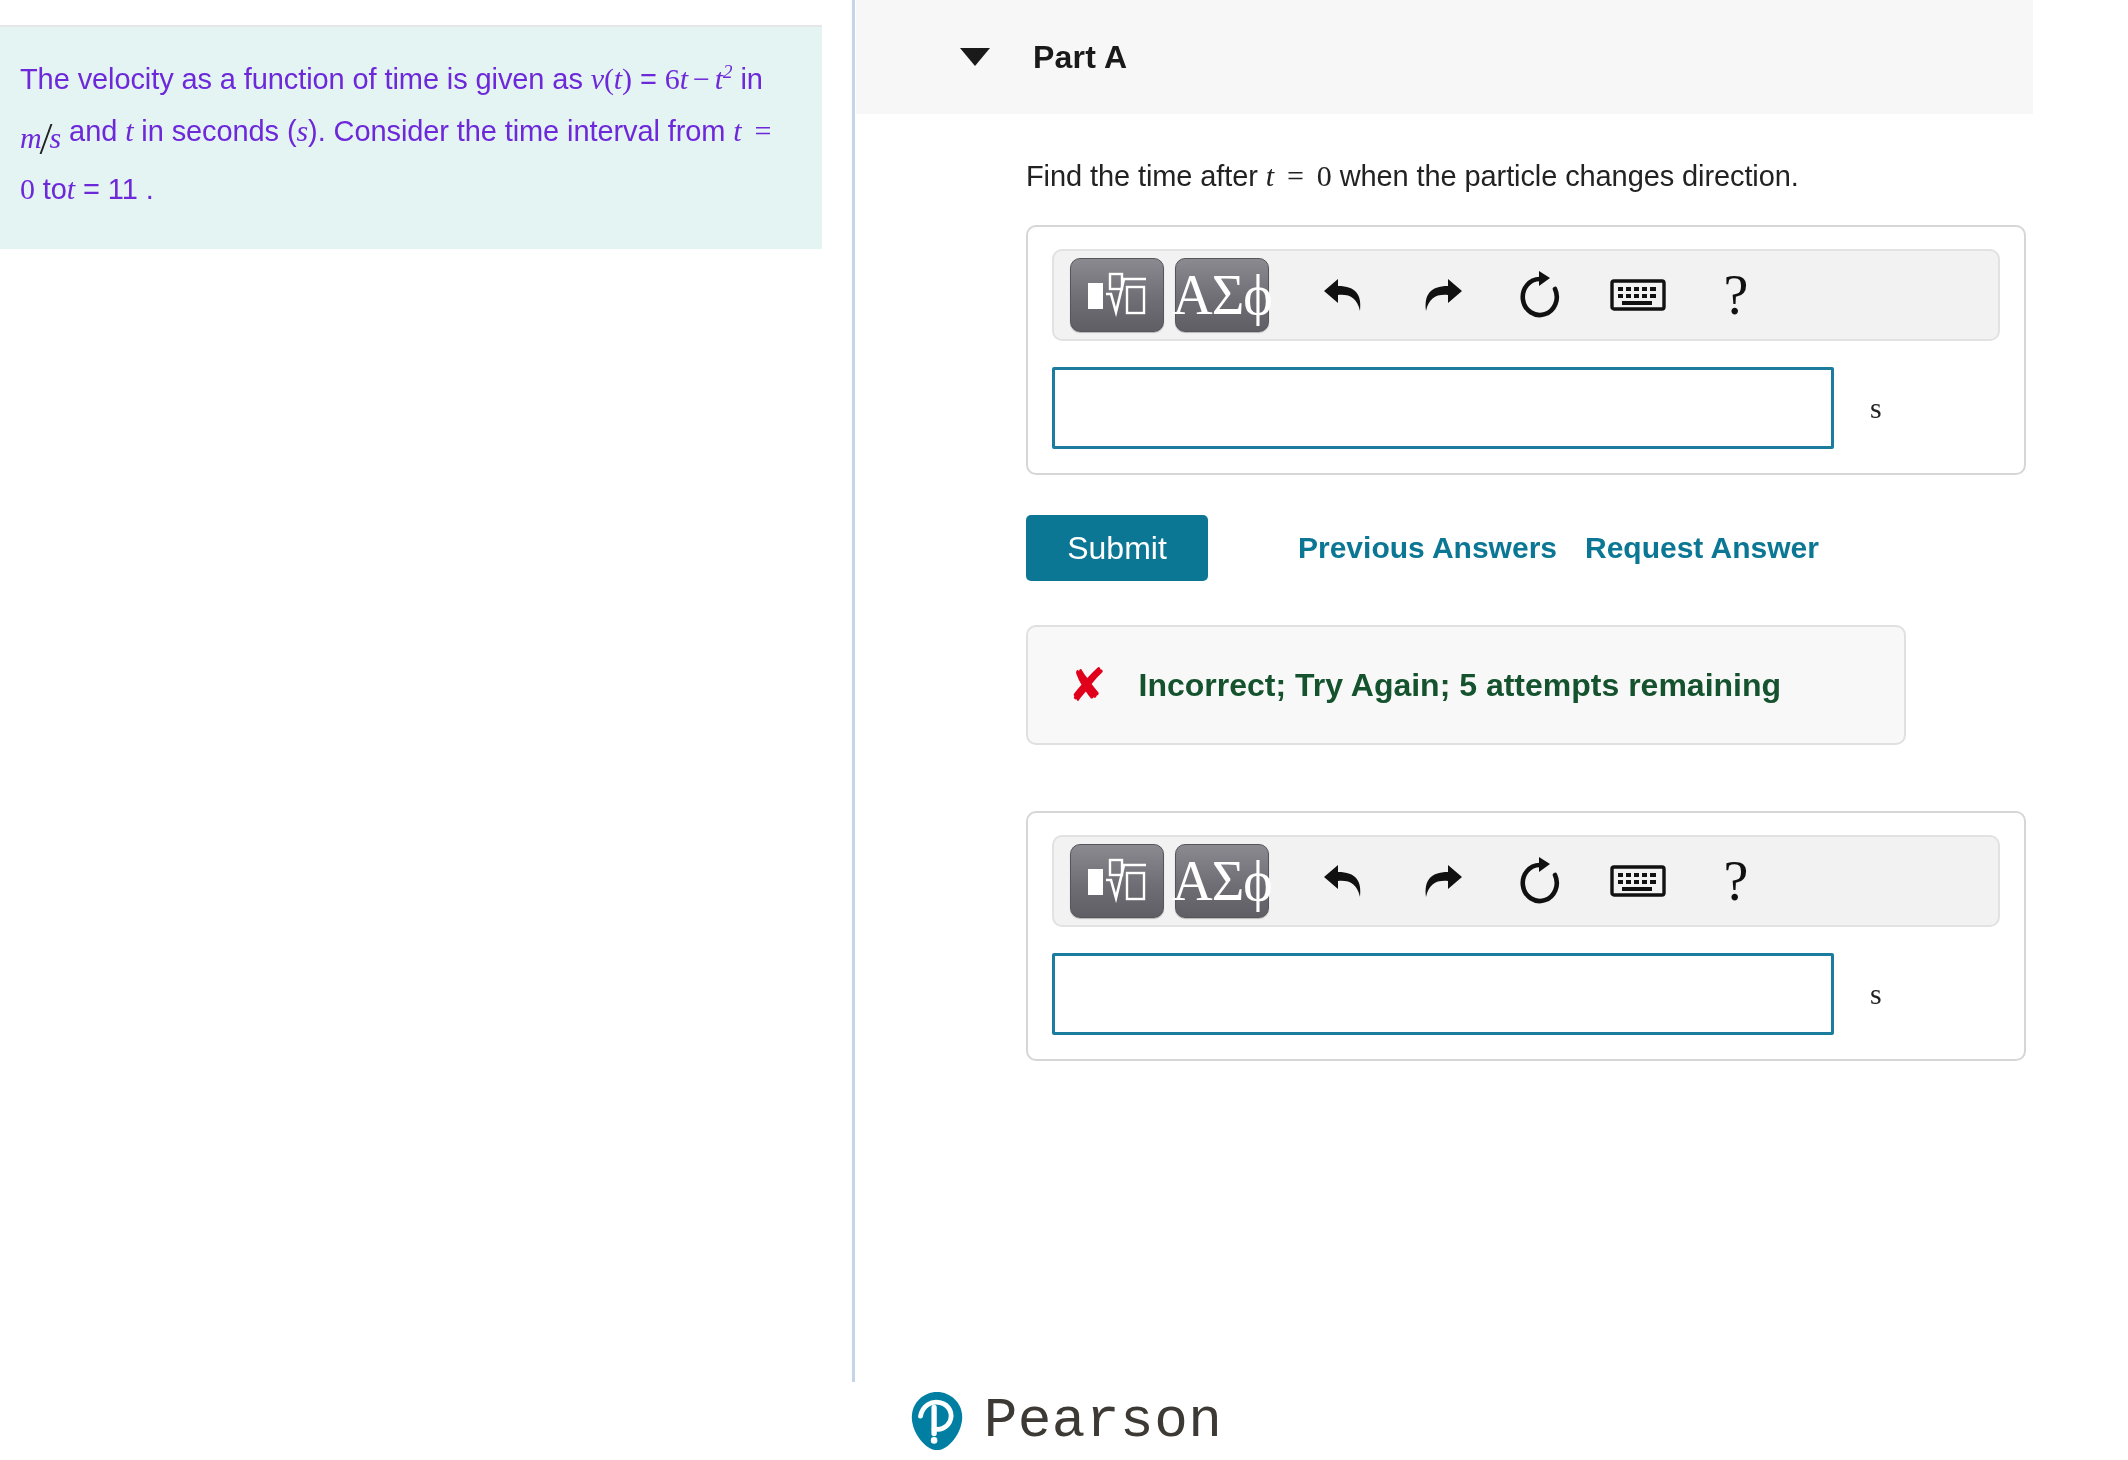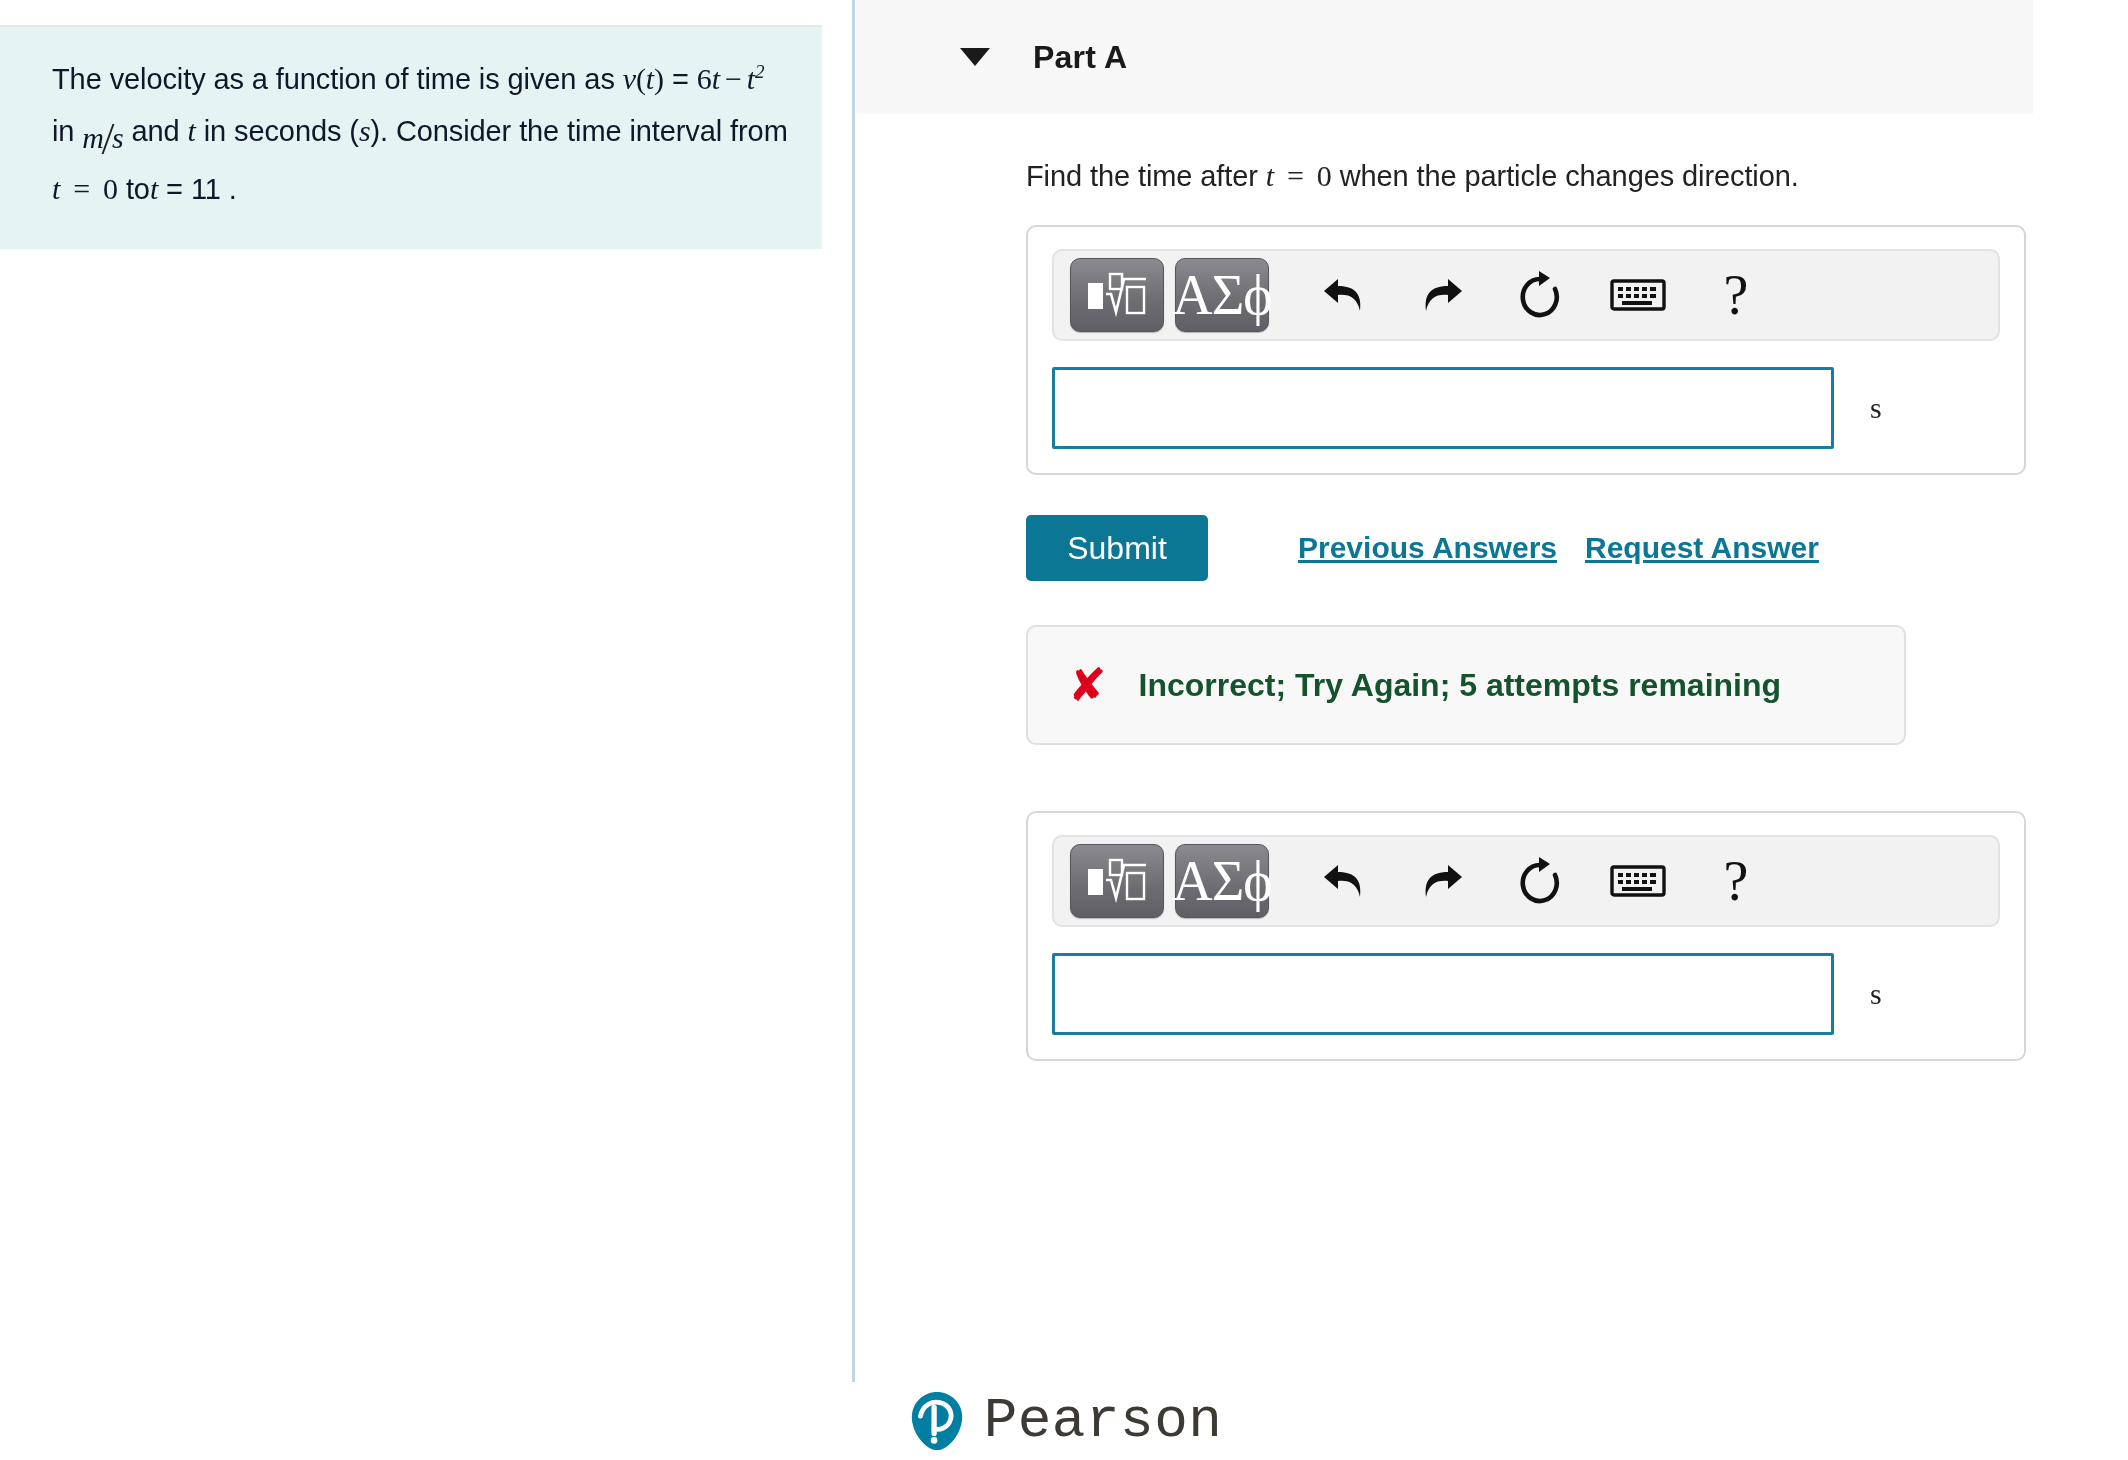--- a/index.html
+++ b/index.html
@@ -48,23 +48,22 @@
     top: 25px;
     width: 822px;
     box-sizing: border-box;
     background: #e4f4f2;
     border-top: 2px solid #e6e6e6;
     padding: 26px 28px 34px 20px;
   }
   .statement-text {
     font-size: 29px;
     line-height: 51px;
-    color: #0f172a;
+    color: #6d28d9;
     letter-spacing: -0.1px;
-    margin-left: 32px;
   }
 
   
   .mi { font-family: "Liberation Serif", serif; font-style: italic; font-size: 30px; }
   .mn { font-family: "Liberation Serif", serif; font-style: normal; font-size: 30px; }
   .mo { font-family: "Liberation Serif", serif; font-style: normal; font-size: 30px; padding: 0 5px; }
   .mfrac {
     display: inline-block;
     position: relative;
     vertical-align: -0.22em;
@@ -247,21 +246,20 @@
     font-family: "Liberation Sans", sans-serif;
     padding: 0 28px;
     height: 66px;
     min-width: 182px;
     cursor: pointer;
   }
   .link {
     color: #0b7795;
     font-size: 30px;
     font-weight: bold;
-    text-decoration: underline;
     cursor: pointer;
     white-space: nowrap;
   }
   .link.first { margin-left: 90px; }
   .link.second { margin-left: 28px; }
 
   
   .feedback-box {
     margin-top: 44px;
     width: 880px;

